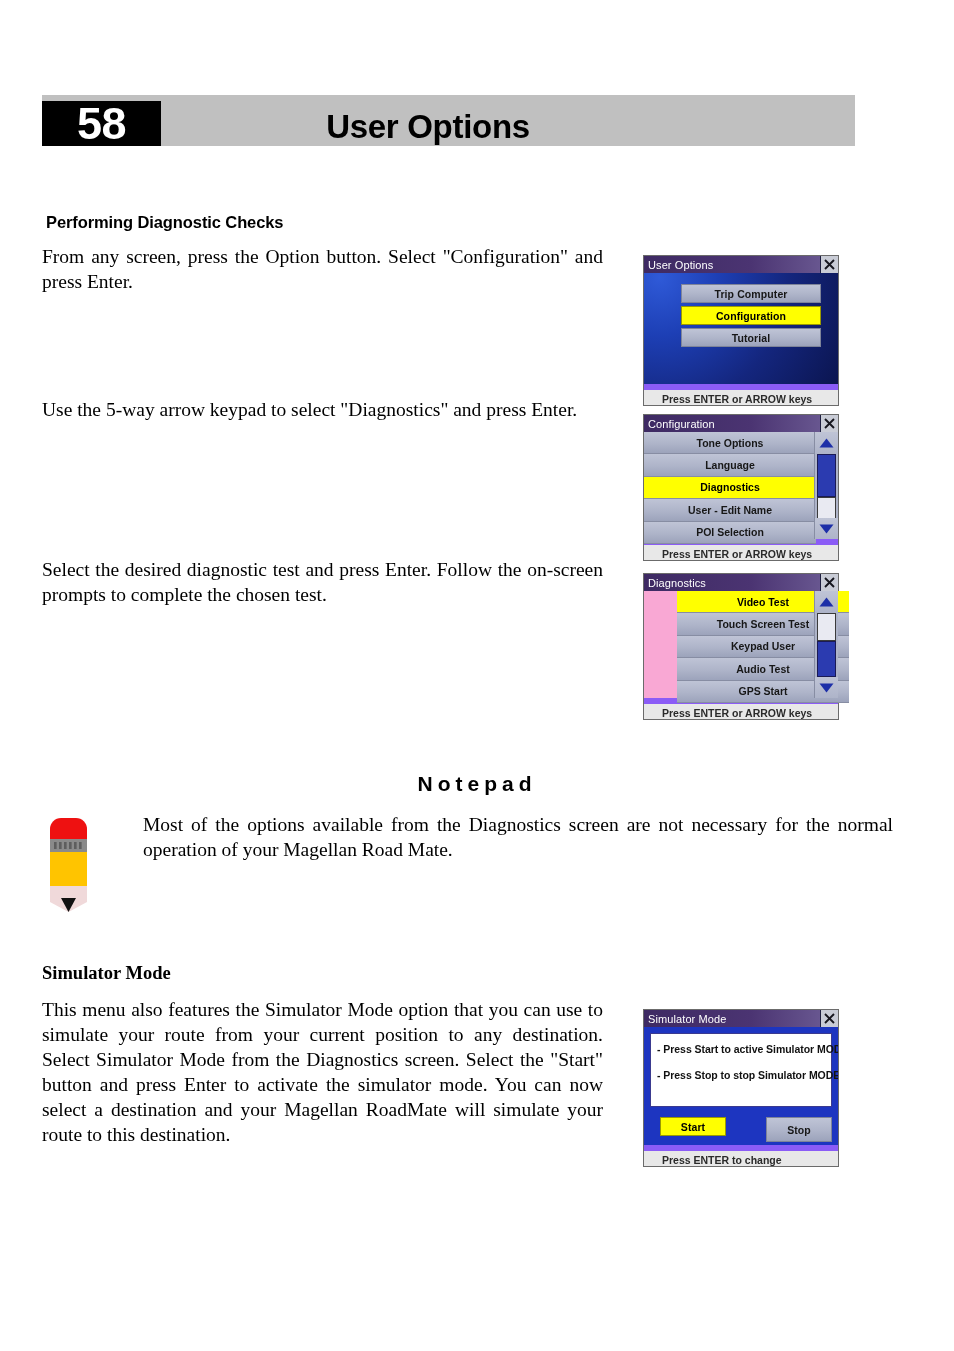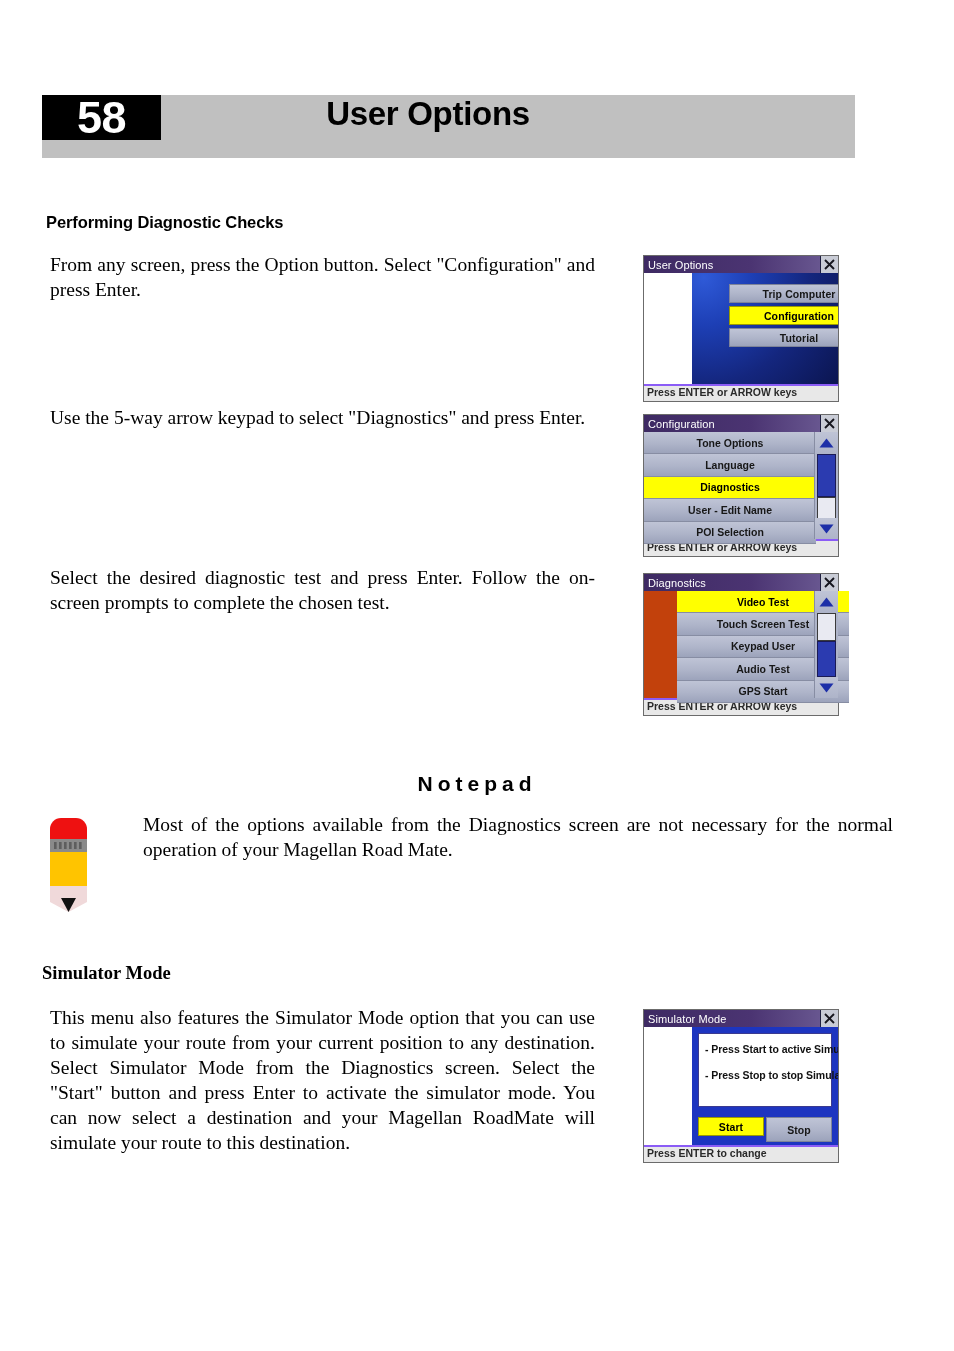--- a/index.html
+++ b/index.html
@@ -15,24 +15,24 @@
     color: #000;
     overflow: hidden;
   }
 
   
   .page-header {
     position: absolute;
     left: 42px;
     top: 95px;
     width: 813px;
-    height: 63px;
+    height: 51px;
     background: #c0c0c0;
     display: flex;
-    align-items: flex-start;
+    align-items: flex-end;
   }
   .page-number-box {
     width: 119px;
     background: #000000;
     display: flex;
     align-items: center;
     justify-content: center;
   }
   .page-number-box span {
     color: #ffffff;
@@ -74,21 +74,21 @@
     font-family: "Liberation Serif", serif;
     font-weight: bold;
     font-size: 18.5px;
     margin: 0;
   }
   p.body {
     font-family: "Liberation Serif", serif;
     font-size: 19.5px;
     line-height: 25px;
     text-align: justify;
-    margin: 8px;
+    margin: 0;
   }
 
   
   .notepad-title {
     position: absolute;
     left: 0;
     top: 772px;
     width: 954px;
     text-align: center;
     font-family: "Liberation Sans", sans-serif;
@@ -158,21 +158,20 @@
     align-items: center;
     justify-content: center;
   }
   .dev-close svg { display:block; }
 
   .dev-body {
     position: relative;
     background:
       radial-gradient(circle at 8% 4%, #2f5ad8 0%, #1d3fb5 28%, #14267e 62%, #0b1550 100%);
     overflow: hidden;
-    margin-left: 48px;
   }
 
   .btn {
     background: linear-gradient(to bottom, #bfc4d6 0%, #aeb4c9 55%, #9ca3bb 100%);
     border: 1px solid #7e8499;
     box-sizing: border-box;
     text-align: center;
     font-size: 10.5px;
     font-weight: bold;
     color: #171717;
@@ -183,34 +182,34 @@
   }
   .btn.hl {
     background: #ffff00;
     border: 1px solid #9a9a00;
     color: #000;
   }
 
   .dev-status {
     height: 15px;
     background: #e8e8e8;
-    border-top: 2px solid #8b5cf6;
-    display: flex;
-    align-items: flex-start;
-    padding-left: 3px;
+    border-top: 6px solid #8b5cf6;
+    display: flex;
+    align-items: flex-end;
+    padding-left: 18px;
     font-size: 10.5px;
     font-weight: bold;
     color: #2a2a2a;
     letter-spacing: 0px;
   }
 
   
   .list-body {
     position: relative;
-    background: #c2410c;
+    background: #f9a8d4;
     padding: 0;
   }
   .list-item {
     height: 21.4px;
     margin: 0;
     background: linear-gradient(to bottom, #bfc4d6 0%, #aeb4c9 55%, #9ca3bb 100%);
     border-bottom: 1px solid #878da3;
     display: flex;
     align-items: center;
     justify-content: center;
@@ -465,21 +464,21 @@
       <svg width="13" height="13" viewBox="0 0 13 13" aria-hidden="true">
         <path d="M2 2 L11 11 M11 2 L2 11" stroke="#16161e" stroke-width="1.9" fill="none"></path>
       </svg>
     </div>
   </div>
   <div class="dev-body" style="height:118px; background:#1d35c0;">
     <div class="sim-box">
       <div class="sim-line">- Press Start to active Simulator MODE</div>
       <div class="sim-line">- Press Stop to stop Simulator MODE</div>
     </div>
-    <div class="btn hl" style="position:absolute; left:6px; top:90px; width:66px; height:19px;">
+    <div class="btn hl" style="position:absolute; left:16px; top:90px; width:66px; height:19px;">
       <span>Start</span>
     </div>
     <div class="btn" style="position:absolute; right:6px; top:90px; width:66px; height:25px;">
       <span>Stop</span>
     </div>
   </div>
   <div class="dev-status">
     <span>Press ENTER to change</span>
   </div>
 </div>

